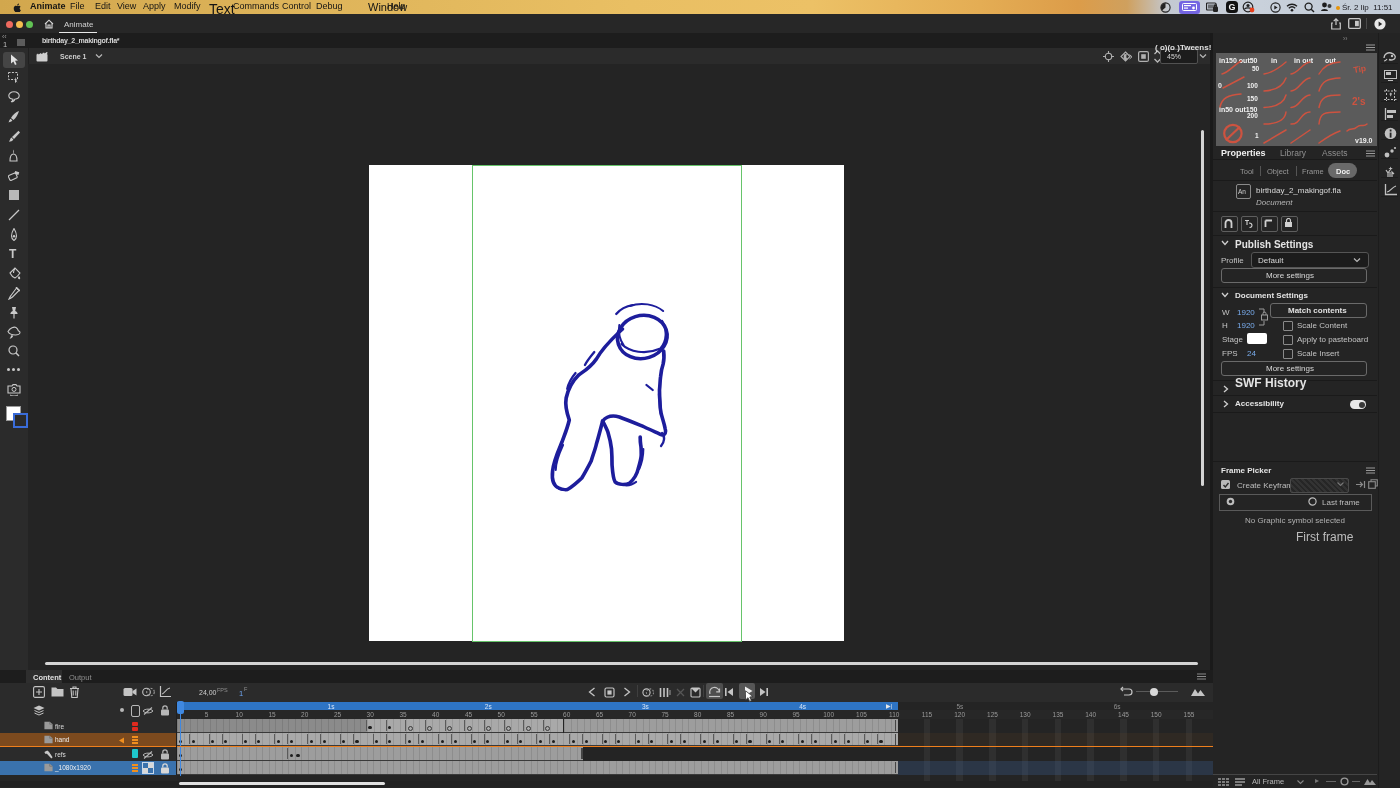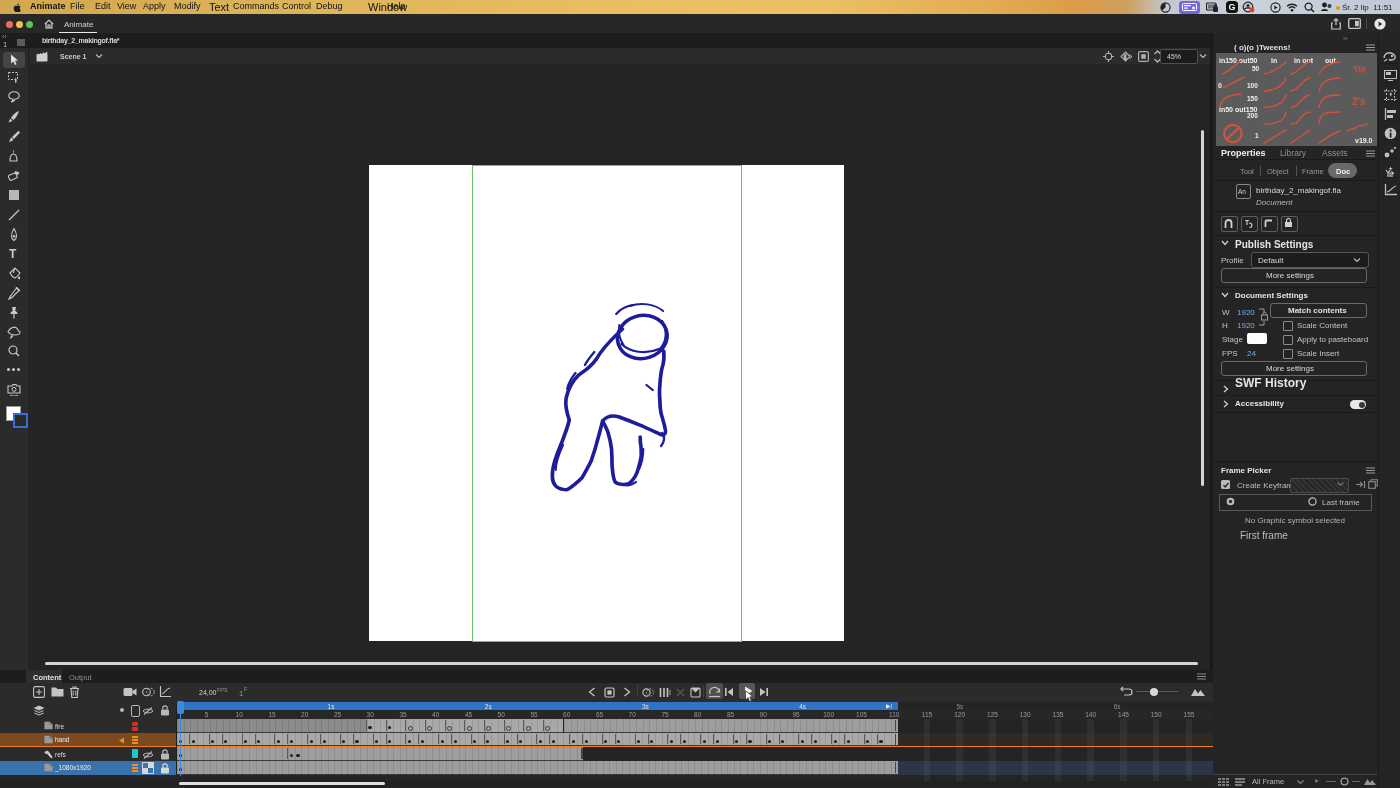--- a/index.html
+++ b/index.html
@@ -11,21 +11,21 @@
 background:linear-gradient(90deg,#d2a74d 0%,#dcb258 18%,#e9bf63 45%,#ecc166 58%,#e4ad54 70%,#dc9c49 77%,#cfa05e 80.5%,#c3c9d2 83.5%,#c9d1db 90%,#bfc9d5 100%);">
 <svg class="a" style="left:13px;top:3px" width="8" height="9" viewBox="0 0 10 11">
 <path fill="#1a1a1a" d="M7.1 1.4c-.5.6-1.3 1-2 .9-.1-.8.3-1.6.7-2.1C6.3-.3 7.2-.7 7.9-.7c.1.8-.2 1.6-.8 2.1zM8 2.6c-1.1-.1-2 .6-2.5.6-.5 0-1.3-.6-2.2-.6-1.1 0-2.2.7-2.8 1.7-1.2 2.1-.3 5.2.9 6.9.6.8 1.2 1.7 2.1 1.7.9 0 1.2-.5 2.2-.5 1 0 1.3.5 2.2.5.9 0 1.5-.8 2-1.7.7-1 .9-1.9.9-2-.1 0-1.8-.7-1.8-2.7 0-1.7 1.4-2.5 1.4-2.5-.8-1.1-2-1.3-2.4-1.4z" transform="scale(0.82) translate(1.2,1.4)"></path>
 </svg>
 <span class="tx" style="left:30px;top:1px;font-size:9px;font-weight:bold;color:#141414;">Animate</span>
 <span class="tx" style="left:70px;top:1px;font-size:9px;font-weight:normal;color:#141414;">File</span>
 <span class="tx" style="left:95px;top:1px;font-size:9px;font-weight:normal;color:#141414;">Edit</span>
 <span class="tx" style="left:117px;top:1px;font-size:9px;font-weight:normal;color:#141414;">View</span>
 <span class="tx" style="left:143px;top:1px;font-size:9px;font-weight:normal;color:#141414;">Apply</span>
 <span class="tx" style="left:174px;top:1px;font-size:9px;font-weight:normal;color:#141414;">Modify</span>
-<span class="tx" style="left:209px;top:1px;font-size:11px;font-weight:normal;color:#141414;">Text</span>
+<span class="tx" style="left:209px;top:1px;font-size:14px;font-weight:normal;color:#141414;">Text</span>
 <span class="tx" style="left:233px;top:1px;font-size:9px;font-weight:normal;color:#141414;">Commands</span>
 <span class="tx" style="left:282px;top:1px;font-size:9px;font-weight:normal;color:#141414;">Control</span>
 <span class="tx" style="left:316px;top:1px;font-size:9px;font-weight:normal;color:#141414;">Debug</span>
 <span class="tx" style="left:368px;top:1px;font-size:11px;font-weight:normal;color:#141414;">Window</span>
 <span class="tx" style="left:387px;top:1px;font-size:9px;font-weight:normal;color:#141414;">Help</span>
 
 <svg class="a" style="left:1160px;top:2px" width="11" height="11" viewBox="0 0 11 11">
       <circle cx="5.5" cy="5.5" r="4.6" fill="none" stroke="#222" stroke-width="1.1"></circle>
       <path d="M5.5 .9 A4.6 4.6 0 0 0 2 8.5 L 5.5 5.5 Z" fill="#222"></path>
     </svg>
@@ -227,21 +227,21 @@
 <path stroke-width="2" d="M24,146 C20,155 17,163 17,171"></path>
 <path stroke-width="2" d="M101,150 C101,156 100,163 97,170"></path>
 <path stroke-width="2" d="M88,7 C99,3 112,5 120,12"></path>
 </g>
   </svg>
 <div class="a" style="left:1210px;top:33px;width:190px;height:755px;background:#242424;"></div>
 <div class="a" style="left:1210px;top:33px;width:3px;height:755px;background:#1a1a1a;"></div>
 <div class="a" style="left:1378px;top:33px;width:1px;height:755px;background:#1c1c1c;"></div>
 <span class="tx" style="left:1343px;top:35px;font-size:6.5px;color:#8a8a8a;">››</span>
 <span class="tx" style="left:1390px;top:35px;font-size:6.5px;color:#8a8a8a;">‹‹</span>
-<span class="tx" style="left:1234px;top:43px;font-size:8px;font-weight:bold;color:#e0e0e0;">( o)(o )Tweens!</span>
+<span class="tx" style="left:1155px;top:43px;font-size:8px;font-weight:bold;color:#e0e0e0;">( o)(o )Tweens!</span>
 <svg class="a" style="left:1366px;top:44px" width="9" height="7" viewBox="0 0 9 7">
     <path d="M0 1 H9 M0 3.5 H9 M0 6 H9" stroke="#9a9a9a" stroke-width="1"></path>
   </svg>
 <div class="a" style="left:1216px;top:53px;width:161px;height:93px;background:#5b5b5b;"></div>
 <svg class="a" style="left:1216px;top:53px" width="161" height="93" viewBox="0 0 161 93">
 <g font-family="Liberation Sans,sans-serif" fill="#f0f0f0" font-weight="bold" font-size="7">
 <text x="3" y="10">in150 out50</text>
 <text x="55" y="10">in</text>
 <text x="78" y="10">in out</text>
 <text x="109" y="10">out</text>
@@ -395,21 +395,21 @@
   </svg>
 <svg class="a" style="left:1368px;top:479px" width="10" height="10" viewBox="0 0 10 10">
     <rect x="0.7" y="2.7" width="6.6" height="6.6" fill="none" stroke="#8a8a8a" stroke-width="1.1"></rect>
     <path d="M3 2.7 V0.7 H9.3 V7 H7.3" fill="none" stroke="#8a8a8a" stroke-width="1.1"></path>
   </svg>
 <div class="a" style="left:1219px;top:494px;width:151px;height:15px;border:1px solid #5a5a5a;"></div>
 <svg class="a" style="left:1226px;top:497px" width="9" height="9" viewBox="0 0 9 9">
     <circle cx="4.5" cy="4.5" r="3.8" fill="#bdbdbd"></circle>
     <circle cx="4.5" cy="4.5" r="1.7" fill="#2a2a2a"></circle>
   </svg>
-<span class="tx" style="left:1240px;top:498px;font-size:10px;color:#bdbdbd;margin-top:32px;">First frame</span>
+<span class="tx" style="left:1296px;top:498px;font-size:12px;color:#bdbdbd;margin-top:32px;">First frame</span>
 <svg class="a" style="left:1308px;top:497px" width="9" height="9" viewBox="0 0 9 9">
     <circle cx="4.5" cy="4.5" r="3.6" fill="none" stroke="#bdbdbd" stroke-width="1.2"></circle>
   </svg>
 <span class="tx" style="left:1322px;top:498px;font-size:8px;color:#bdbdbd;">Last frame</span>
 <div class="a" style="left:1213px;top:516px;width:164px;text-align:center;font-size:8px;color:#b0b0b0;">No Graphic symbol selected</div>
 <div class="a" style="left:1213px;top:774px;width:164px;height:1px;background:#454545;"></div>
 <svg class="a" style="left:1218px;top:778px" width="11" height="8" viewBox="0 0 11 8">
     <path d="M0 1 H3 M4 1 H7 M8 1 H11 M0 4 H3 M4 4 H7 M8 4 H11 M0 7 H3 M4 7 H7 M8 7 H11" stroke="#9a9a9a" stroke-width="1.3"></path>
   </svg>
 <svg class="a" style="left:1235px;top:778px" width="10" height="8" viewBox="0 0 10 8">

